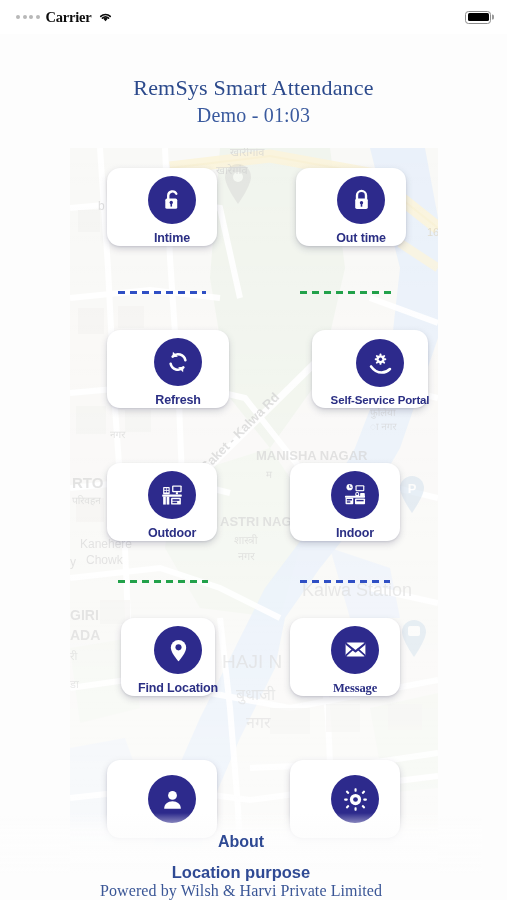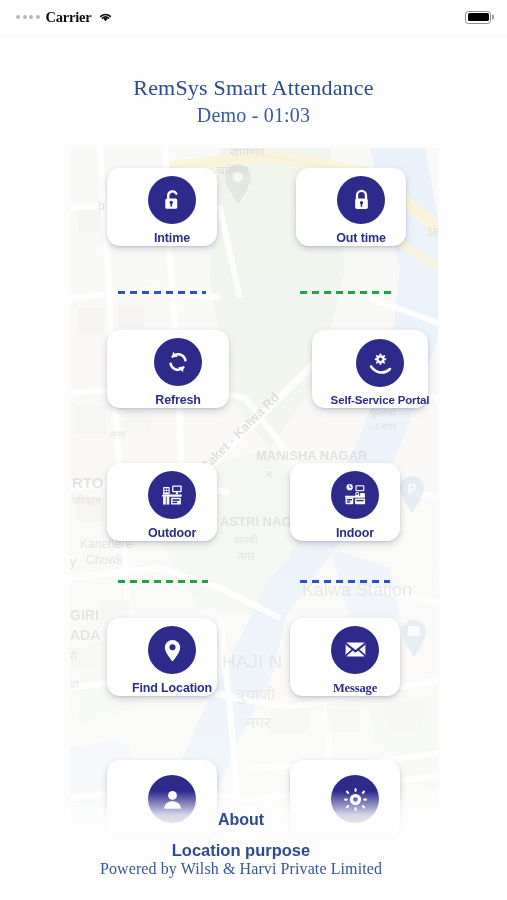--- a/index.html
+++ b/index.html
@@ -190,21 +190,20 @@
       transparent 7px, transparent 12px);
   }
   .dash-blue  { color: #2f4fc4; }
   .dash-green { color: #22a14a; }
 
   
   .footer {
     position: absolute;
     left: 0; bottom: 0;
     width: 482px;
-    padding-bottom: 22px;
     padding-top: 20px;
     text-align: center;
     z-index: 25;
     background: linear-gradient(to bottom,
       rgba(253,253,253,0) 0%,
       rgba(253,253,253,0.82) 22%,
       rgba(253,253,253,0.99) 48%,
       #fdfdfd 70%);
   }
   .footer-about {
@@ -504,21 +503,21 @@
       <span class="card-label">Indoor</span>
     </div>
 
     <div class="dashes dash-green" style="left:118px; top:432px; width:90px;">
         <i></i>
       </div>
     <div class="dashes dash-blue" style="left:300px; top:432px; width:90px;">
         <i></i>
       </div>
 
-    <div class="card" style="left:107px; top:470px; width:110px; height:78px;">
+    <div class="card" style="left:121px; top:470px; width:94px; height:78px;">
       <span class="icon-circle">
         <svg width="27" height="27" viewBox="0 0 24 24">
           <path d="M12 2.6 a6.8 6.8 0 0 1 6.8 6.8 c0 5.1 -6.8 12.2 -6.8 12.2 S5.2 14.5 5.2 9.4 A6.8 6.8 0 0 1 12 2.6 Z" fill="#fff"></path>
           <circle cx="12" cy="9.2" r="2.7" fill="#2d2a8c"></circle>
         </svg>
       </span>
       <span class="card-label">Find Location</span>
     </div>
 
     <div class="card" style="left:290px; top:470px; width:110px; height:78px;font-family:Liberation Serif, serif;">

